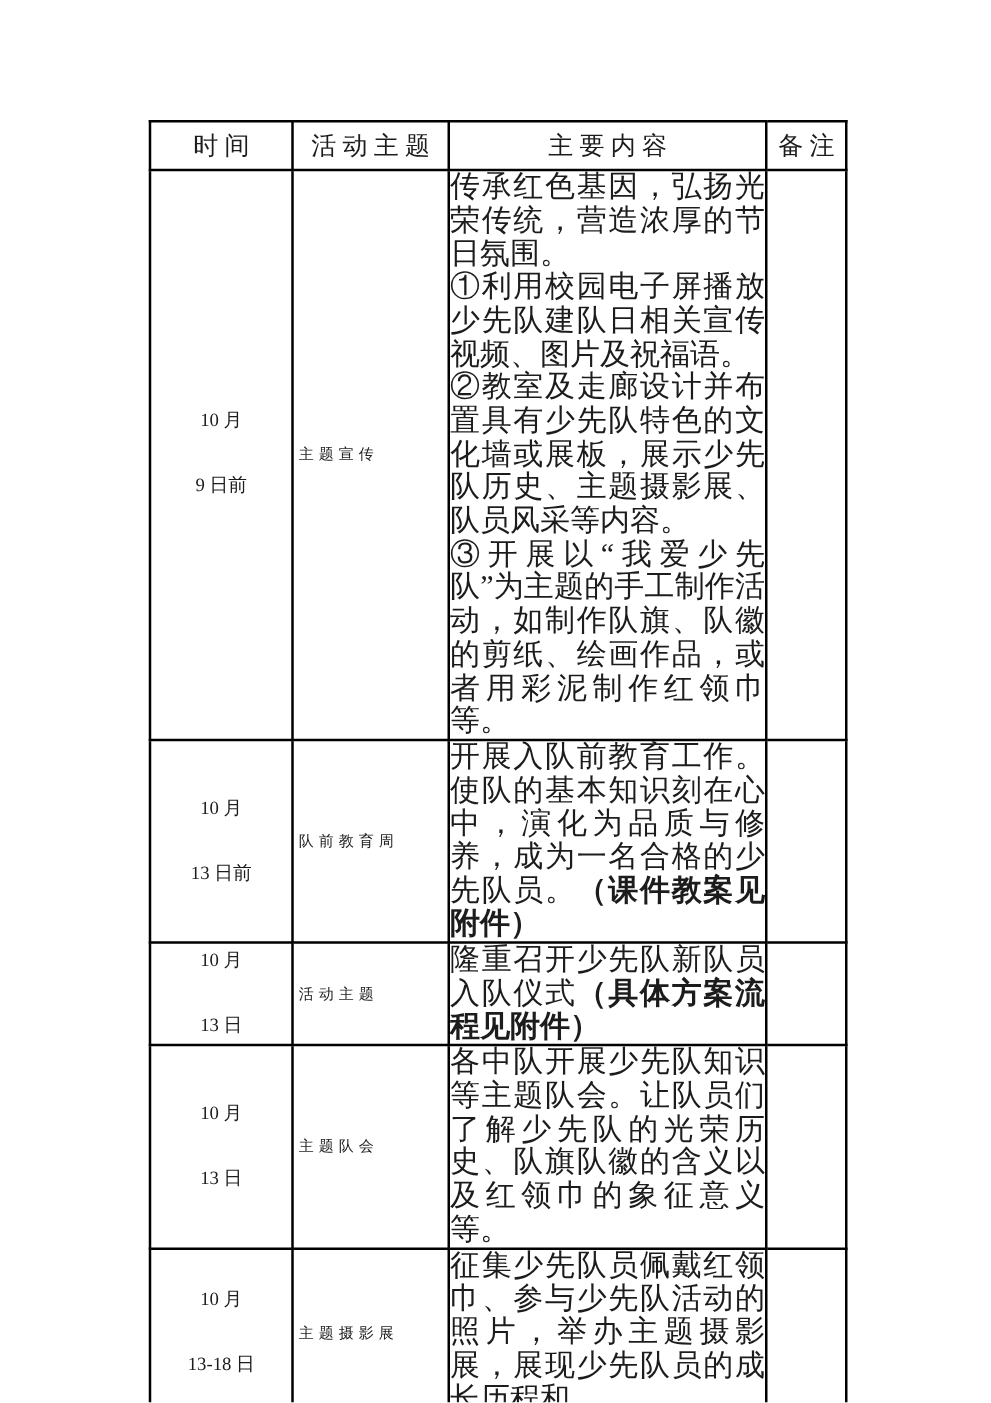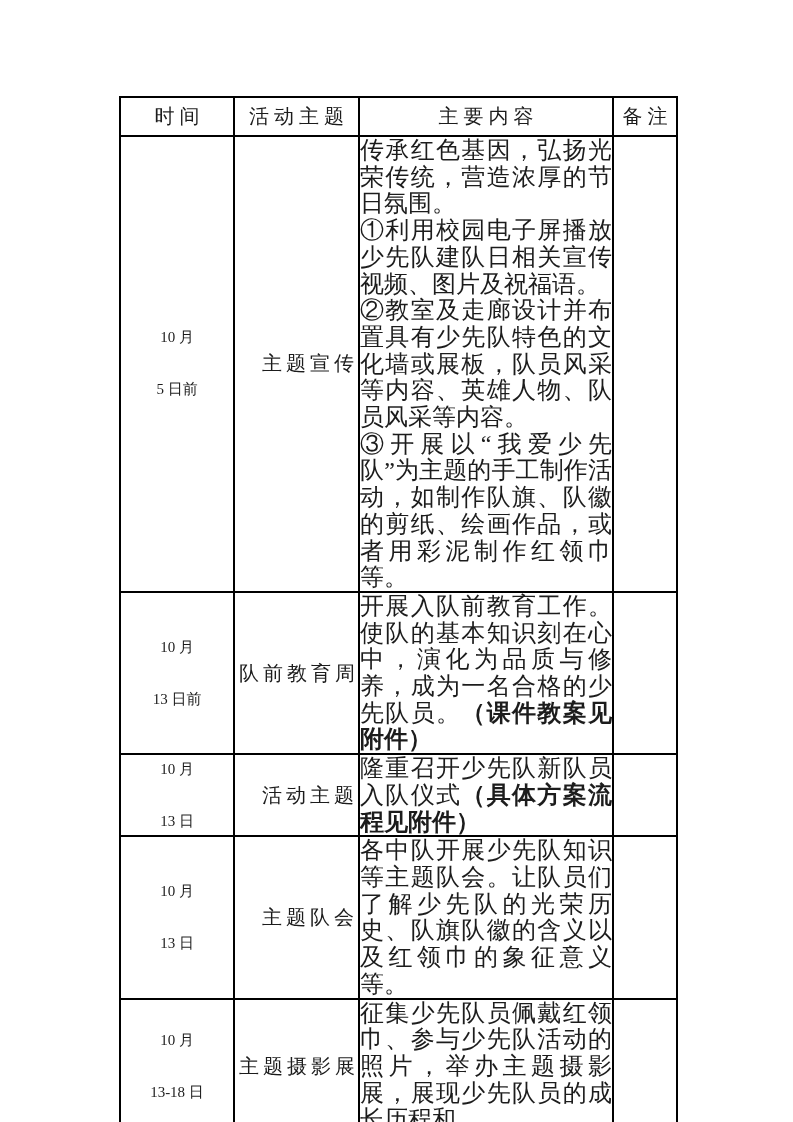--- a/index.html
+++ b/index.html
@@ -50,23 +50,23 @@
     font-size: 15px;
     white-space: nowrap;
   }
   .time-line {
     line-height: 27px;
   }
   .time-line + .time-line {
     margin-top: 25px;
   }
   td.theme-cell {
-    text-align: right;
+    text-align: left;
     vertical-align: middle;
-    font-size: 20px;
+    font-size: 12px;
     letter-spacing: 4px;
     text-indent: 4px;
     white-space: nowrap;
   }
   td.content-cell {
     vertical-align: top;
     padding: 2px 6px 3px 7px;
     font-size: 24px;
     line-height: 26.7px;
     text-align: justify;
@@ -98,27 +98,27 @@
         <th class="hdr">时间</th>
         <th class="hdr">活动主题</th>
         <th class="hdr">主要内容</th>
         <th class="hdr">备注</th>
       </tr>
     </thead>
     <tbody>
         <tr>
           <td class="time-cell">
             <div class="time-line">10 月</div>
-            <div class="time-line">5 日前</div>
+            <div class="time-line">9 日前</div>
           </td>
           <td class="theme-cell">主题宣传</td>
           <td class="content-cell">
             <div class="para"><span>传承红色基因，弘扬光荣传统，营造浓厚的节日氛围。</span></div>
             <div class="para"><span>①利用校园电子屏播放少先队建队日相关宣传视频、图片及祝福语。</span></div>
-            <div class="para"><span>②教室及走廊设计并布置具有少先队特色的文化墙或展板，队员风采等内容、英雄人物、队员风采等内容。</span></div>
+            <div class="para"><span>②教室及走廊设计并布置具有少先队特色的文化墙或展板，展示少先队历史、主题摄影展、队员风采等内容。</span></div>
             <div class="para"><span>③开展以“我爱少先队”为主题的手工制作活动，如制作队旗、队徽的剪纸、绘画作品，或者用彩泥制作红领巾等。</span></div>
           </td>
           <td class="note-cell"></td>
         </tr>
         <tr>
           <td class="time-cell">
             <div class="time-line">10 月</div>
             <div class="time-line">13 日前</div>
           </td>
           <td class="theme-cell">队前教育周</td>

